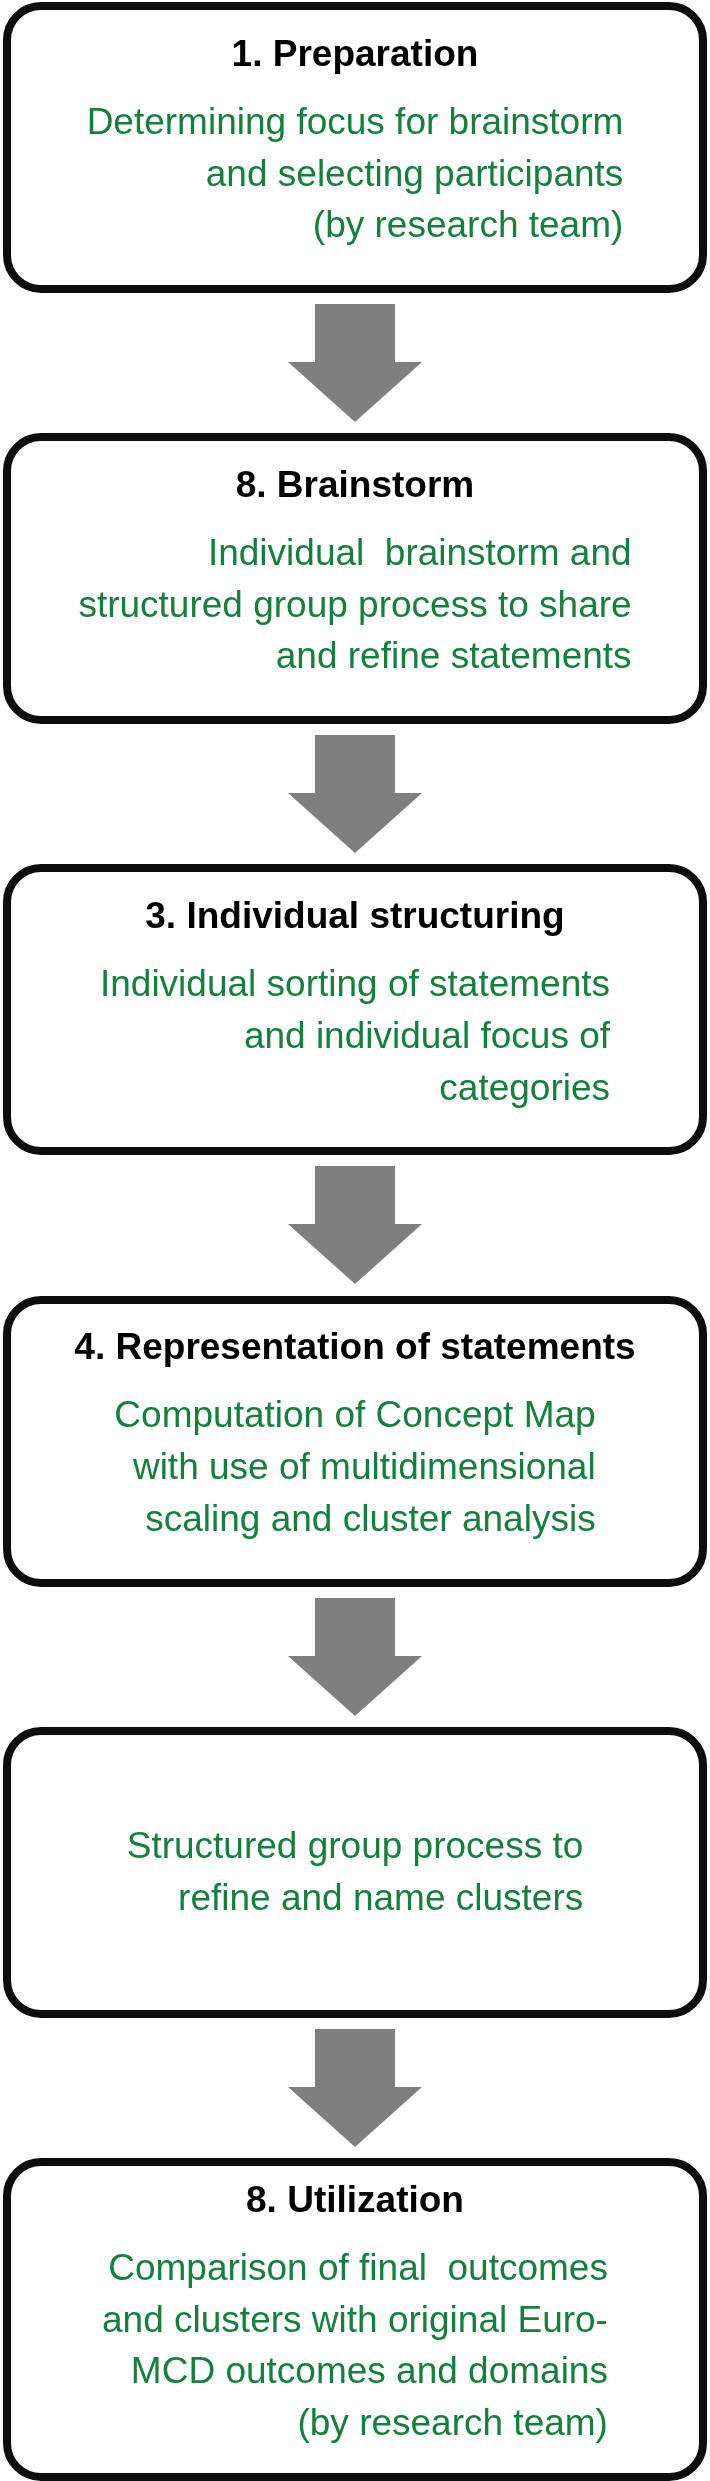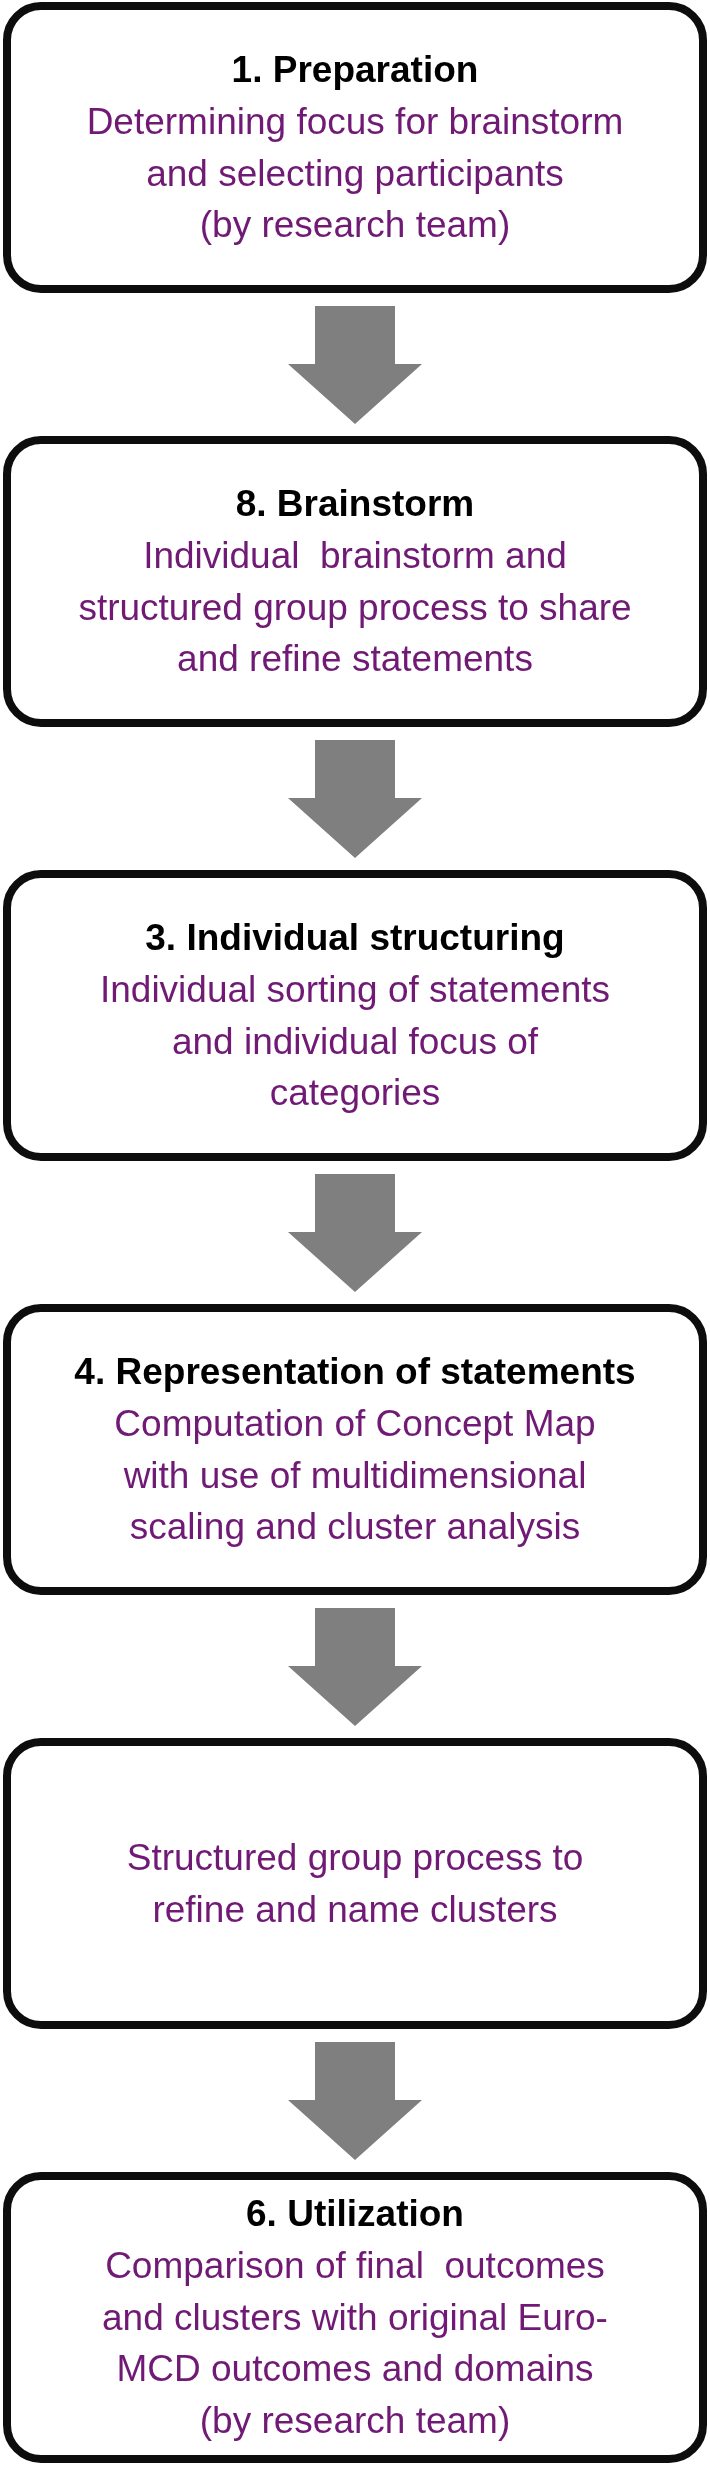--- a/index.html
+++ b/index.html
@@ -4,21 +4,21 @@
 <style>
   html, body {
     margin: 0;
     padding: 0;
     background: #ffffff;
   }
   .flow {
     width: 710px;
     height: 2481px;
     box-sizing: border-box;
-    padding: 2px 0 18px 0;
+    padding: 2px 0 0 0;
     display: flex;
     flex-direction: column;
     align-items: center;
     justify-content: space-between;
     background: #ffffff;
     font-family: "Liberation Sans", sans-serif;
   }
   .step-box {
     box-sizing: border-box;
     width: 704px;
@@ -37,25 +37,25 @@
     font-weight: bold;
     color: #000000;
     text-align: center;
     white-space: pre-wrap;
     line-height: 1.4;
     margin: 0;
   }
   .step-body {
     font-size: 37px;
     font-weight: normal;
-    color: #701a75;
-    text-align: center;
+    color: #15803d;
+    text-align: right;
     white-space: pre-wrap;
     line-height: 1.4;
-    margin: 0;
+    margin: 16px;
   }
   .arrow {
     flex: 0 0 auto;
     display: flex;
     align-items: center;
     justify-content: center;
   }
   .arrow svg { display: block; }
 </style>
 </head>
@@ -120,20 +120,20 @@
 refine and name clusters</div>
   </div>
 
   <div class="arrow">
     <svg width="134" height="118" viewBox="0 0 134 118">
       <polygon points="27,0 107,0 107,58 134,58 67,118 0,58 27,58" fill="#7f7f7f"></polygon>
     </svg>
   </div>
 
   <div class="step-box">
-    <div class="step-title">6. Utilization</div>
+    <div class="step-title">8. Utilization</div>
     <div class="step-body">Comparison of final  outcomes
 and clusters with original Euro-
 MCD outcomes and domains
 (by research team)</div>
   </div>
 
 </div>
 
 </body></html>

